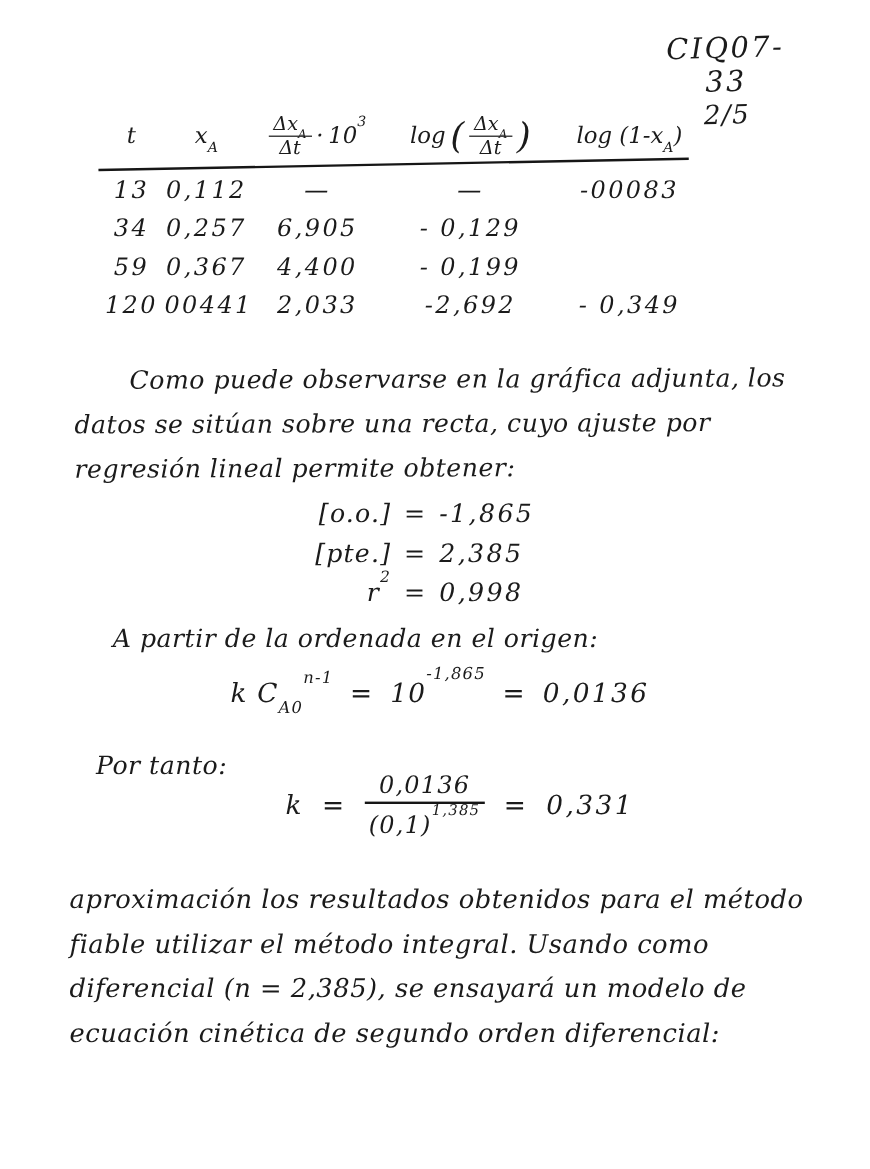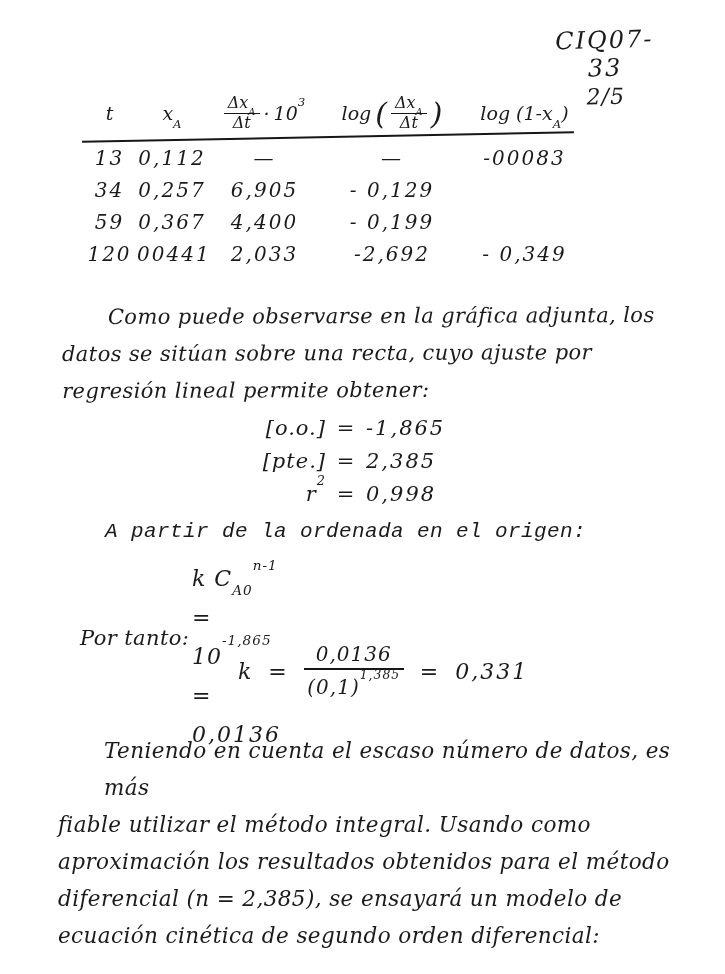--- a/index.html
+++ b/index.html
@@ -46,27 +46,27 @@
   #paragraph-2 { left: 58px; top: 732px; width: 650px; font-size: 21.5px; }
 
   
   .eq-block { position: absolute; left: 238px; top: 416px; font-size: 21px; }
   .eq-row { display: flex; align-items: baseline; height: 33px; letter-spacing: 1px; }
   .eq-row .lhs { width: 88px; text-align: right; }
   .eq-row .eqs { width: 40px; text-align: center; }
   .eq-row .rhs { letter-spacing: 2px; }
 
   .section-label { position: absolute; font-size: 21px; letter-spacing: 0.4px; }
-  #section-1 { left: 105px; top: 520px; font-family: Liberation Mono, monospace; }
+  #section-1 { left: 94px; top: 520px; }
   #section-2 { left: 80px; top: 626px; }
 
   
   #equation-kcao {
     position: absolute; left: 192px; top: 566px; font-size: 22px;
-    display: flex; align-items: baseline; gap: 14px; letter-spacing: 1px; flex-direction: column;
+    display: flex; align-items: baseline; gap: 14px; letter-spacing: 1px;
   }
   #equation-kcao .hi-exp { top: -0.8em; }
 
   
   #equation-k {
     position: absolute; left: 238px; top: 644px; font-size: 22px;
     display: flex; align-items: center; gap: 16px; letter-spacing: 1px;
   }
   #equation-k .frac { font-size: 20px; }
   #equation-k .frac .num { padding: 0 12px 3px 12px; border-bottom-width: 2px; }
@@ -182,20 +182,19 @@
     <span>=</span>
     <span class="frac">
       <span class="num">0,0136</span>
       <span class="den"><span>(0,1)</span><sup>1,385</sup></span>
     </span>
     <span>=</span>
     <span style="letter-spacing:2px;">0,331</span>
   </div>
 
   <div class="para" id="paragraph-2">
-    <div class="indent">Teniendo en cuenta el escaso número de datos, es más</div>
+    <div>aproximación los resultados obtenidos para el método</div>
     <div>fiable utilizar el método integral. Usando como</div>
-    <div>aproximación los resultados obtenidos para el método</div>
     <div>diferencial (n = 2,385), se ensayará un modelo de</div>
     <div>ecuación cinética de segundo orden diferencial:</div>
   </div>
 
 </div>
 
 </body></html>

